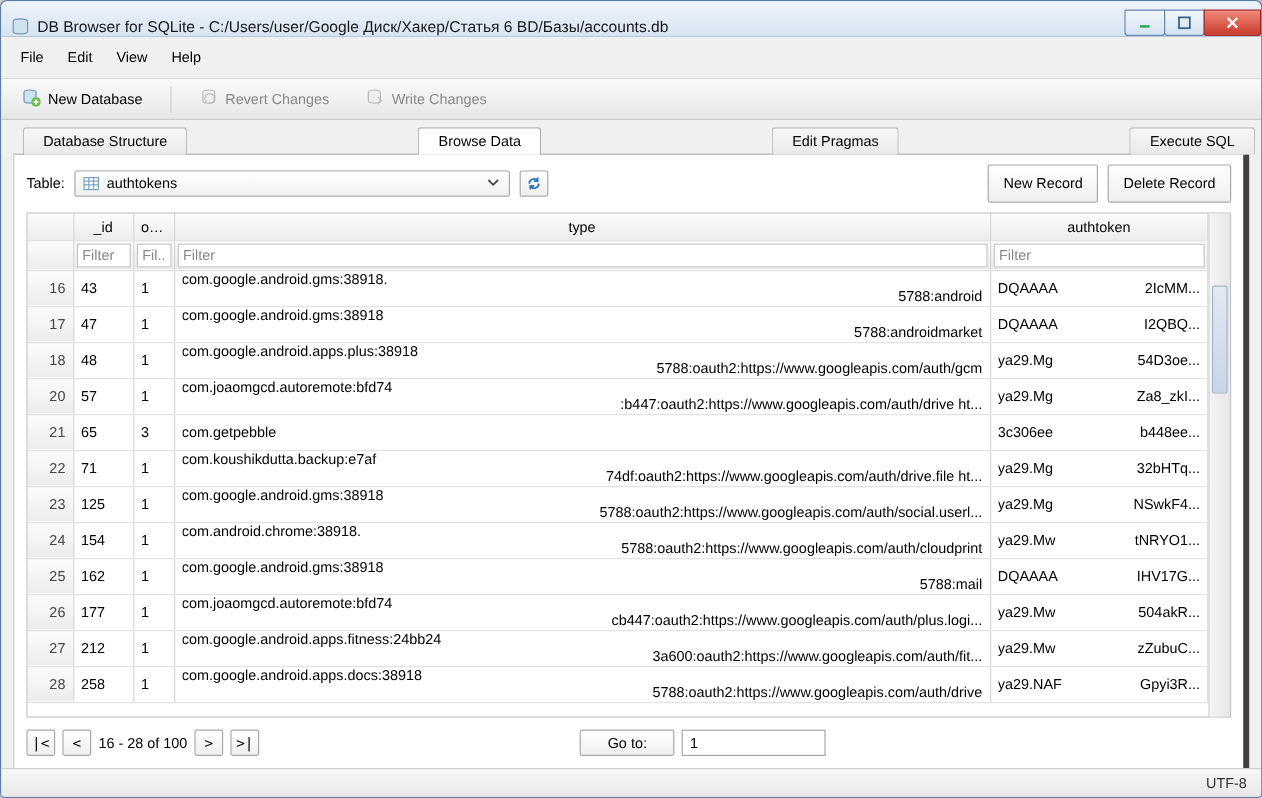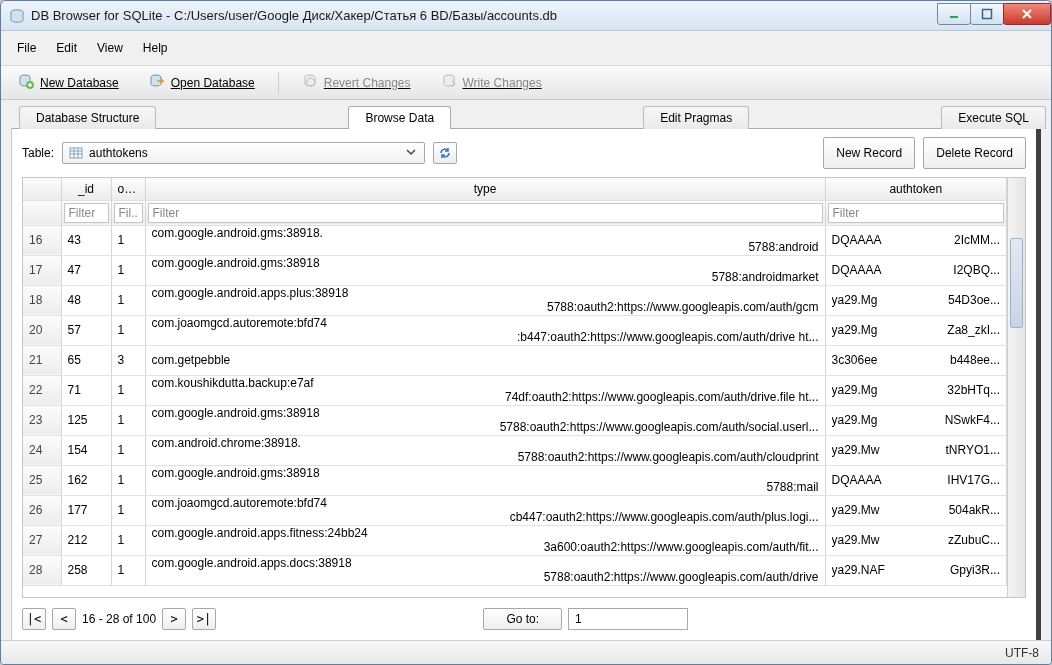--- a/index.html
+++ b/index.html
@@ -4,36 +4,36 @@
 <style>
   * { box-sizing: border-box; font-family: "Segoe UI", Tahoma, sans-serif; font-size: 12px; }
   body { margin: 0; background: #d8d8d8; }
   .window {
     width: 1052px; height: 665px; margin: 0 auto;
     background: #f0f0f0; border: 1px solid #5a7ea8; border-radius: 6px 6px 4px 4px;
     box-shadow: 0 0 6px rgba(0,0,0,.3); display: flex; flex-direction: column; overflow: hidden;
   }
   
   .titlebar {
-    height: 30px; display: flex; align-items: center; padding: 0 0 0 8px;
+    height: 30px; display: flex; align-items: flex-end; padding: 0 0 0 8px;
     background: linear-gradient(#eef4fb, #d7e4f2);
     border-bottom: 1px solid #b7c7d8;
   }
   .titlebar .app-icon { width:16px; height:16px; display:inline-flex; align-items:center; justify-content:center; margin-right:6px; }
   .titlebar .title { flex:1; color:#1a1a1a; font-size:13px; overflow:hidden; text-overflow:ellipsis; white-space:nowrap; }
   .win-controls { display:flex; gap:0; height:22px; margin-top:-4px; }
   .win-btn { width:34px; height:22px; display:flex; align-items:center; justify-content:center; border:1px solid #6a8bb0; background:linear-gradient(#f3f7fc,#d4e2f1); border-radius:0 0 3px 3px; margin-left:-1px;}
   .win-btn.close { background:linear-gradient(#f08a7a,#c83a2b); border-color:#a22; color:#fff; width:48px;}
   .win-btn svg { display:block; }
   
   .menubar { height:22px; display:flex; align-items:center; padding:17px 6px; background:#f0f0f0; border-bottom:1px solid #d9d9d9;}
   .menubar span { padding:2px 10px; cursor:default; }
   
   .toolbar { height:34px; display:flex; align-items:center; padding:0 6px; gap:8px;
-    background:linear-gradient(#fafafa,#e6e6e6); border-bottom:1px solid #c8c8c8;text-decoration:underline; }
+    background:linear-gradient(#fafafa,#e6e6e6); border-bottom:1px solid #c8c8c8; }
   .tool-btn { display:flex; align-items:center; gap:6px; padding:4px 10px; border:1px solid transparent; border-radius:3px; background:transparent; cursor:pointer;}
   .tool-btn.disabled { color:#888; }
   .tool-btn svg { flex:none; }
   .tool-sep { width:1px; height:22px; background:#cfcfcf; margin:0 4px;}
   
   .tabstrip { display:flex; align-items:flex-end; padding:6px 6px 0 18px; background:#f0f0f0; height:28px;justify-content:space-between; }
   .tab { padding:4px 16px; border:1px solid #bdbdbd; border-bottom:none; border-radius:3px 3px 0 0; margin-right:-1px;
     background:linear-gradient(#f7f7f7,#e9e9e9); cursor:pointer; position:relative; top:1px;}
   .tab.active { background:#fff; z-index:2;  border-color:#adadad;}
   
@@ -53,21 +53,21 @@
   .grid-inner { flex:1; overflow:hidden; display:flex; flex-direction:column;}
   .vscroll { width:18px; background:linear-gradient(to right,#f4f4f4,#e6e6e6); border-left:1px solid #cfcfcf; position:relative;}
   .vscroll .thumb { position:absolute; left:2px; right:2px; top:60px; height:90px; background:linear-gradient(#e3e9f2,#c8d4e5); border:1px solid #9fb2cd; border-radius:2px;}
   table.grid { border-collapse:collapse; width:100%; table-layout:fixed;}
   table.grid th, table.grid td { border-right:1px solid #d6d6d6; border-bottom:1px solid #e2e2e2; padding:0 6px; height:30px; overflow:hidden; white-space:nowrap; text-overflow:ellipsis; }
   table.grid thead th { background:linear-gradient(#fcfcfc,#ececec); font-weight:400; text-align:center; height:22px;}
   table.grid thead tr.filter th { padding:2px; height:24px;}
   .filter-input { width:100%; height:20px; border:1px solid #c5c5c5; padding:0 4px; color:#888; background:#fff;}
   .filter-input::placeholder{color:#888;}
   col.rownum { width:38px; } col.c-id { width:50px;} col.c-ount { width:34px;} col.c-type { width:680px;} col.c-token{ }
-  .rownum-cell { background:linear-gradient(#fcfcfc,#ececec); text-align:left; color:#444;}
+  .rownum-cell { background:linear-gradient(#fcfcfc,#ececec); text-align:right; color:#444;}
   .type-cell { display:flex;flex-direction:column; }
   .type-cell .left { flex:0 0 auto; max-width:300px; overflow:hidden; text-overflow:ellipsis;}
   .type-cell .right { flex:1; text-align:right; overflow:hidden; text-overflow:ellipsis;}
   .token-cell { display:flex; }
   .token-cell .left { flex:0 0 auto; overflow:hidden; text-overflow:ellipsis;}
   .token-cell .right { flex:1; text-align:right; overflow:hidden; text-overflow:ellipsis;}
   
   .pager { display:flex; align-items:center; padding:4px 10px 10px 10px; gap:6px;}
   .pg-btn { width:24px; height:22px; border:1px solid #a8a8a8; border-radius:2px; background:linear-gradient(#fff,#eee); display:flex; align-items:center; justify-content:center; cursor:pointer; font-family:monospace;}
   .pg-range { font-size:12px;}
@@ -118,28 +118,20 @@
 
   <div class="toolbar">
     <button class="tool-btn">
       <span><svg width="16" height="16">
             <ellipse cx="7" cy="4" rx="5" ry="2" fill="#cfe3ef" stroke="#6f97b6"></ellipse>
             <path d="M2 4v7c0 1.1 2.2 2 5 2s5-.9 5-2V4" fill="#cfe3ef" stroke="#6f97b6"></path>
             <circle cx="12" cy="12" r="4" fill="#6bbf4e"></circle>
             <path d="M12 10v4M10 12h4" stroke="#fff" stroke-width="1.5"></path>
           </svg></span>
       <span>New Database</span>
-    </button>
-    <button class="tool-btn">
-      <span><svg width="16" height="16">
-            <ellipse cx="7" cy="4" rx="5" ry="2" fill="#cfe3ef" stroke="#6f97b6"></ellipse>
-            <path d="M2 4v7c0 1.1 2.2 2 5 2s5-.9 5-2V4" fill="#cfe3ef" stroke="#6f97b6"></path>
-            <path d="M8 8l6 0-2-2m2 2-2 2" stroke="#e59b1e" stroke-width="1.5" fill="none"></path>
-          </svg></span>
-      <span>Open Database</span>
     </button>
     <div class="tool-sep"></div>
     <button class="tool-btn disabled">
       <span><svg width="16" height="16">
             <ellipse cx="8" cy="4" rx="5" ry="2" fill="#eee" stroke="#bbb"></ellipse>
             <path d="M3 4v7c0 1.1 2.2 2 5 2s5-.9 5-2V4" fill="#eee" stroke="#bbb"></path>
             <path d="M6 12a4 4 0 1 1 2 1" fill="none" stroke="#bbb"></path>
           </svg></span>
       <span>Revert Changes</span>
     </button>

